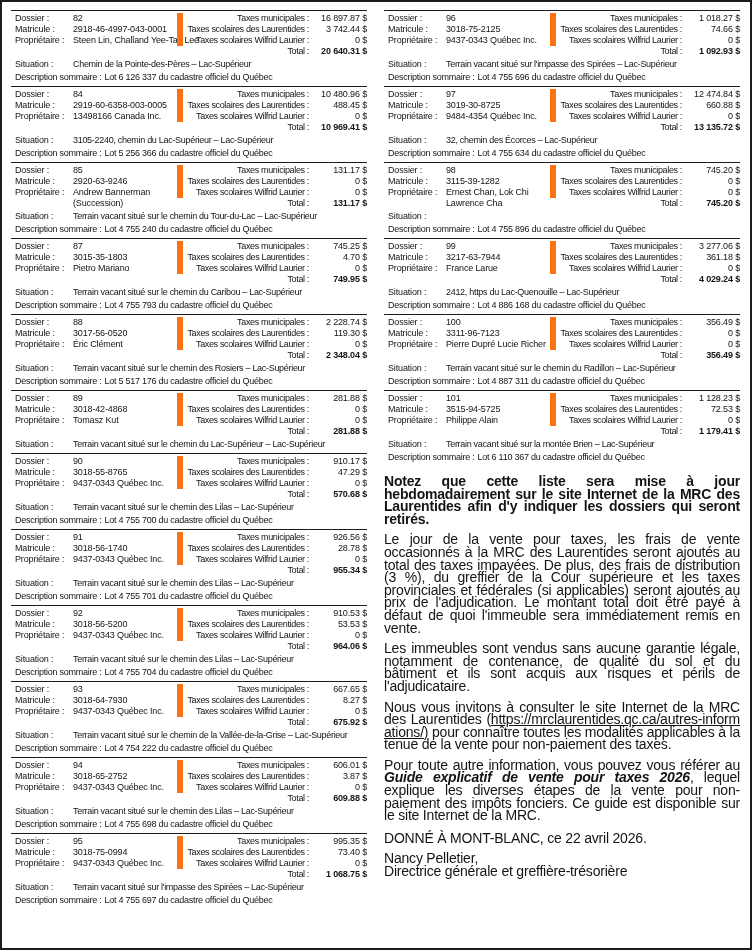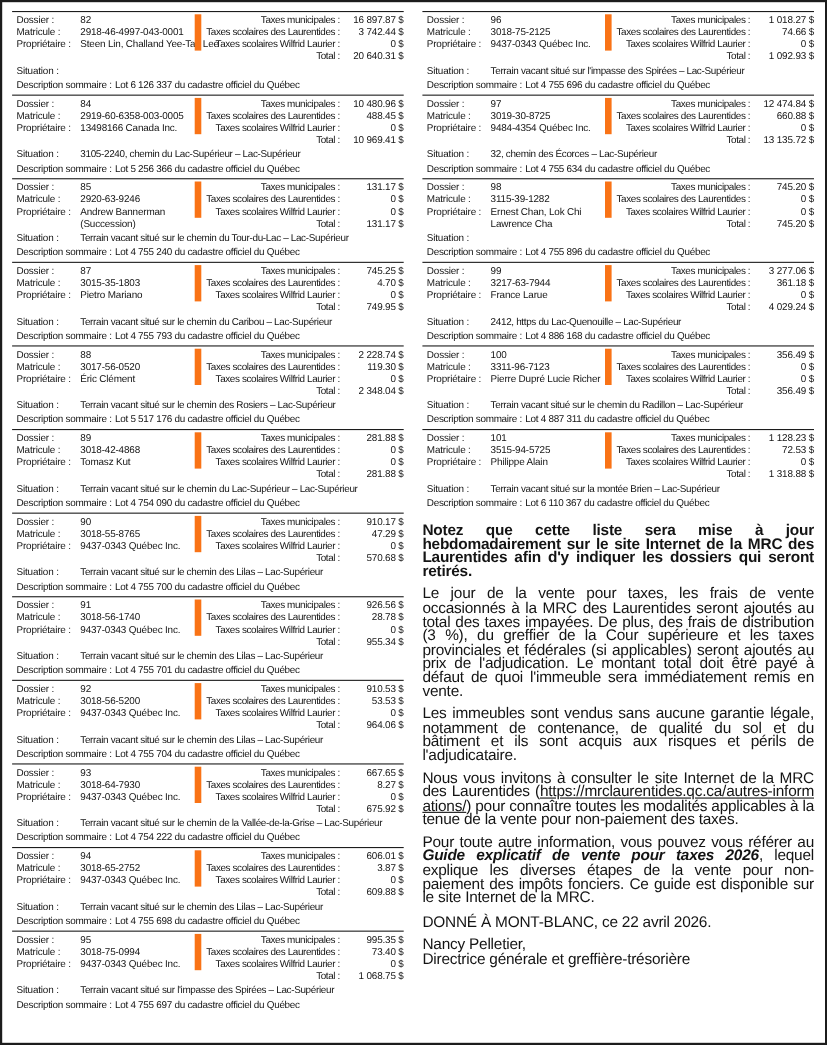--- a/index.html
+++ b/index.html
@@ -29,21 +29,21 @@
   .entry-main { display: flex; align-items: flex-start; }
   .info { flex: 1 1 46%; min-width: 0; padding-left: 4px; }
   .irow { display: flex; }
   .ilbl { width: 58px; flex: none; }
   .ival { flex: 1; white-space: nowrap; }
   .taxes { flex: 1 1 54%; display: flex; flex-direction: column; }
   .taxgroup { border-left: 6px solid #f97316; }
   .trow { display: flex; justify-content: flex-end; }
   .tlbl { flex: 1; text-align: right; white-space: nowrap; letter-spacing: -0.35px; }
   .tval { flex: none; width: 58px; text-align: right; white-space: nowrap; }
-  .total-row .tval { font-weight: normal; }
+  .total-row .tval { font-weight: bold; }
   .sit { display: flex; margin-top: 2px; padding-left: 4px; }
   .sit .ival { letter-spacing: -0.3px; }
   .desc { margin-top: 2px; padding-left: 4px; white-space: nowrap; letter-spacing: -0.25px; }
   .desc .dval { margin-left: 3px; }
 
   
   .notices { margin-top: 9px; font-size: 14px; line-height: 12.6px; letter-spacing: -0.2px; }
   .notices p { margin: 0 0 8px 0; text-align: justify; }
   .bold-notice { font-weight: bold; }
   .doc-link { color: inherit; text-decoration: underline; word-break: break-all; cursor: pointer; }
@@ -89,20 +89,21 @@
           </div>
         </div>
         <div class="trow total-row">
           <span class="tlbl">Total :</span>
           <span class="tval">20 640.31 $</span>
         </div>
       </div>
     </div>
     <div class="sit">
       <span class="ilbl">Situation :</span>
+      <span class="ival">Chemin de la Pointe-des-Pères – Lac-Supérieur</span>
     </div>
     <div class="desc">
       <span class="dlbl">Description sommaire :</span><span class="dval">Lot 6 126 337 du cadastre officiel du Québec</span>
     </div>
   </article>
       <article class="entry">
     <div class="entry-main">
       <div class="info">
         <div class="irow">
           <span class="ilbl">Dossier :</span>
@@ -322,23 +323,20 @@
         </div>
         <div class="trow total-row">
           <span class="tlbl">Total :</span>
           <span class="tval">281.88 $</span>
         </div>
       </div>
     </div>
     <div class="sit">
       <span class="ilbl">Situation :</span>
       <span class="ival">Terrain vacant situé sur le chemin du Lac-Supérieur – Lac-Supérieur</span>
-    </div>
-    <div class="desc">
-      <span class="dlbl">Description sommaire :</span><span class="dval">Lot 4 754 090 du cadastre officiel du Québec</span>
     </div>
   </article>
       <article class="entry">
     <div class="entry-main">
       <div class="info">
         <div class="irow">
           <span class="ilbl">Dossier :</span>
           <span class="ival">90</span>
         </div>
         <div class="irow">
@@ -872,21 +870,21 @@
             <span class="tlbl">Taxes scolaires des Laurentides :</span>
             <span class="tval">72.53 $</span>
           </div>
           <div class="trow">
             <span class="tlbl">Taxes scolaires Wilfrid Laurier :</span>
             <span class="tval">0 $</span>
           </div>
         </div>
         <div class="trow total-row">
           <span class="tlbl">Total :</span>
-          <span class="tval">1 318.88 $</span>
+          <span class="tval">1 179.41 $</span>
         </div>
       </div>
     </div>
     <div class="sit">
       <span class="ilbl">Situation :</span>
       <span class="ival">Terrain vacant situé sur la montée Brien – Lac-Supérieur</span>
     </div>
     <div class="desc">
       <span class="dlbl">Description sommaire :</span><span class="dval">Lot 6 110 367 du cadastre officiel du Québec</span>
     </div>

